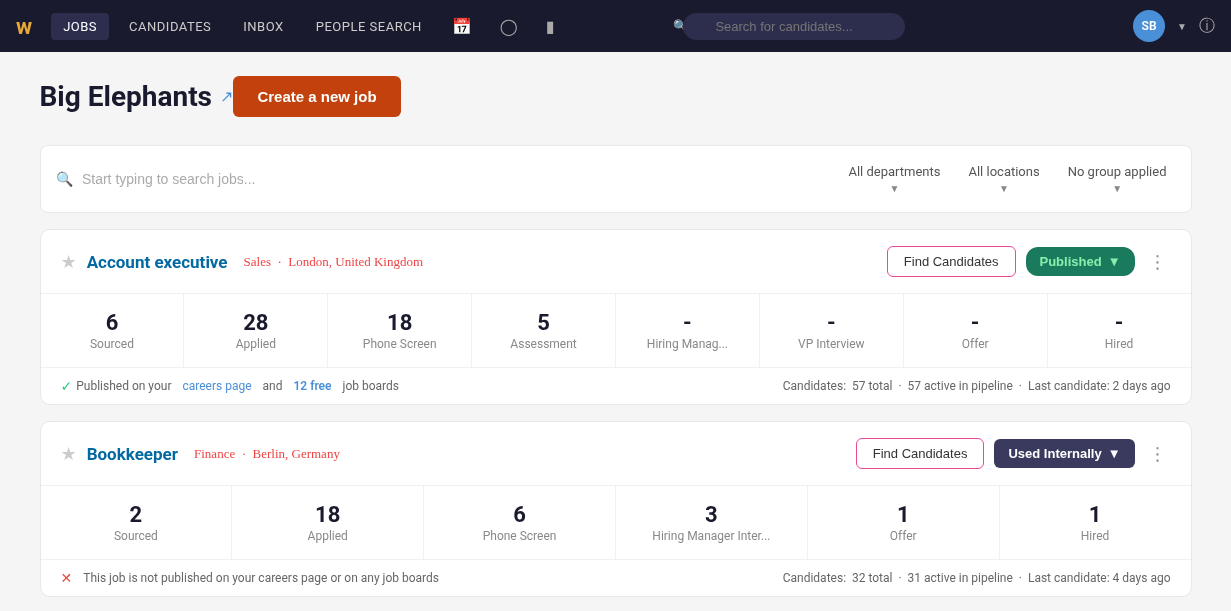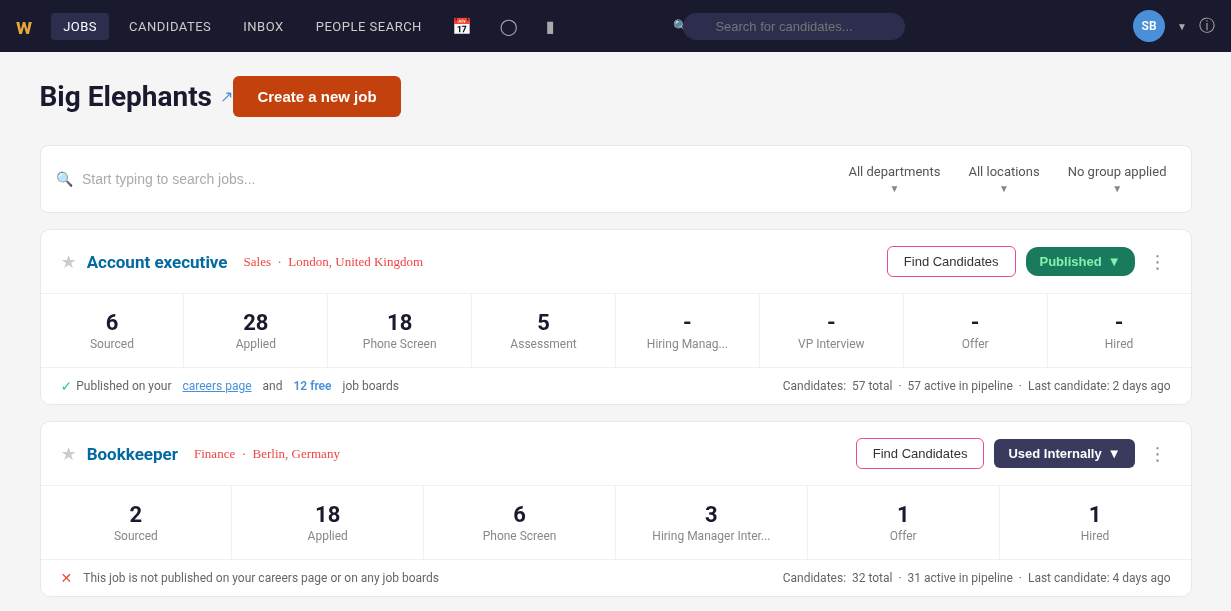--- a/index.html
+++ b/index.html
@@ -286,21 +286,21 @@
       font-size: 12px;
       color: #666;
     }
     .footer-left {
       display: flex;
       align-items: center;
       gap: 4px;
     }
     .check-icon { color: #2ecc71; font-size: 14px; }
     .x-icon { color: #e74c3c; font-size: 14px; }
-    .careers-link { color: #4a90d9; text-decoration: underline; cursor: pointer; }
+    .careers-link { color: #4a90d9; cursor: pointer; }
     .free-link { color: #4a90d9; font-weight: 600; cursor: pointer; }
   </style>
 </head>
 <body>
 
 <nav class="navbar">
   <span class="nav-logo">w</span>
   <div class="nav-item active">JOBS</div>
   <div class="nav-item">CANDIDATES</div>
   <div class="nav-item">INBOX</div>

